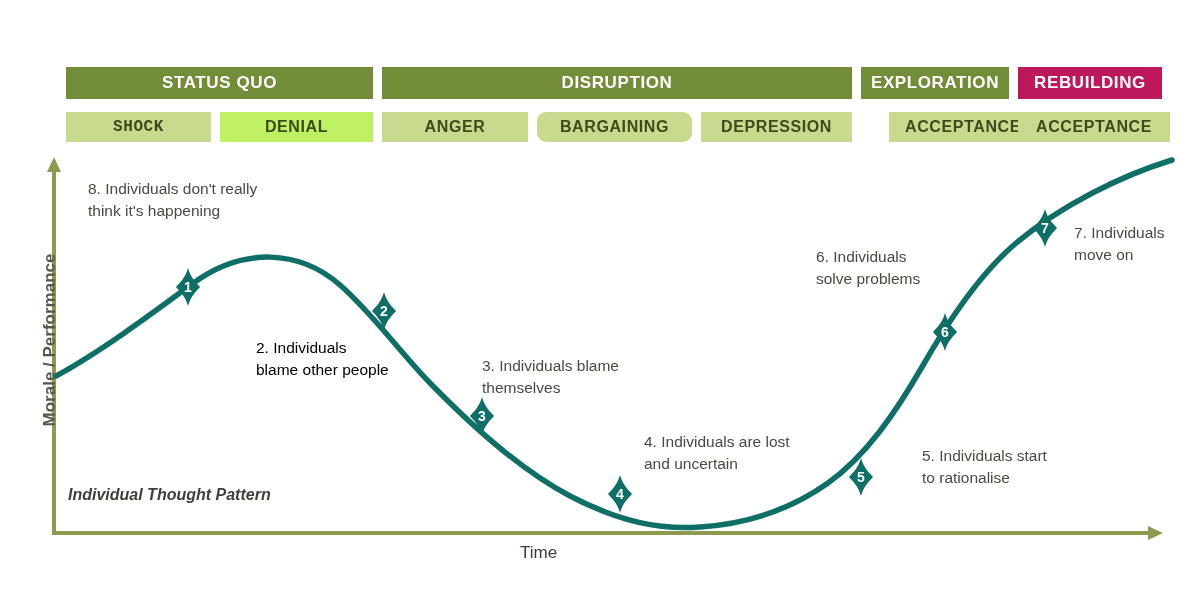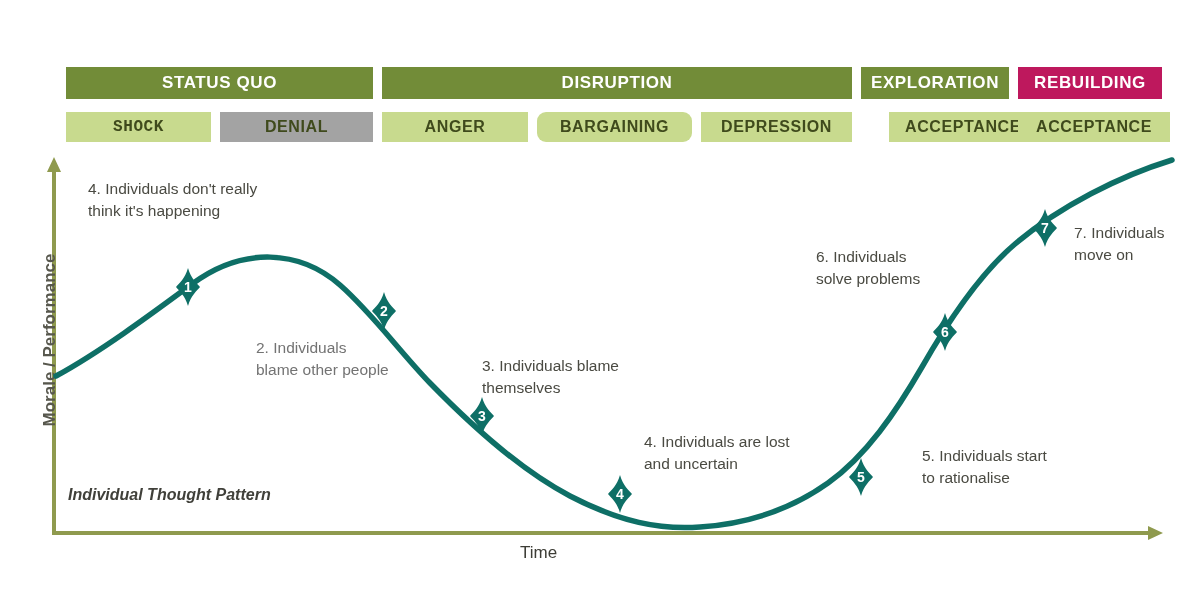--- a/index.html
+++ b/index.html
@@ -102,21 +102,21 @@
       </div>
       <div class="bar bar-phase" style="left: 1018px; width: 144px; background: #be185d;">
         <span>REBUILDING</span>
       </div>
     </div>
 
   <div id="stage-bars">
       <div class="bar bar-stage" style="left: 66px; width: 145px; background: rgb(200, 218, 142); font-family: Liberation Mono, monospace;">
         <span>SHOCK</span>
       </div>
-      <div class="bar bar-stage" style="left: 220px; width: 153px; background: #a3a3a3;">
+      <div class="bar bar-stage" style="left: 220px; width: 153px; background: #bef264;">
         <span>DENIAL</span>
       </div>
       <div class="bar bar-stage" style="left: 382px; width: 146px; background: rgb(200, 218, 142);">
         <span>ANGER</span>
       </div>
       <div class="bar bar-stage" style="left: 537px; width: 155px; background: rgb(200, 218, 142); border-radius: 9px;">
         <span>BARGAINING</span>
       </div>
       <div class="bar bar-stage" style="left: 701px; width: 151px; background: rgb(200, 218, 142);">
         <span>DEPRESSION</span>
@@ -160,23 +160,23 @@
         </svg><span class="num">5</span></div>
       <div class="marker" style="left: 932px; top: 313px;"><svg width="26" height="38" viewBox="0 0 26 38">
           <path d="M13 0 C16 11 22 15 25 19 C22 23 16 27 13 38 C10 27 4 23 1 19 C4 15 10 11 13 0 Z" fill="#0e6f66"></path>
         </svg><span class="num">6</span></div>
       <div class="marker" style="left: 1032px; top: 209px;"><svg width="26" height="38" viewBox="0 0 26 38">
           <path d="M13 0 C16 11 22 15 25 19 C22 23 16 27 13 38 C10 27 4 23 1 19 C4 15 10 11 13 0 Z" fill="#0e6f66"></path>
         </svg><span class="num">7</span></div>
     </div>
 
   <div id="notes">
-      <div class="note" style="left: 88px; top: 178px; color: rgb(74, 74, 66);">4. Individuals don't really
+      <div class="note" style="left: 88px; top: 178px; color: rgb(74, 74, 66);">8. Individuals don't really
 think it's happening</div>
-      <div class="note" style="left: 256px; top: 337px; color: #737373;">2. Individuals
+      <div class="note" style="left: 256px; top: 337px; color: #000000;">2. Individuals
 blame other people</div>
       <div class="note" style="left: 482px; top: 310px; color: rgb(74, 74, 66); margin-top: 45px;">3. Individuals blame
 themselves</div>
       <div class="note" style="left: 644px; top: 431px; color: rgb(74, 74, 66);">4. Individuals are lost
 and uncertain</div>
       <div class="note" style="left: 922px; top: 445px; color: rgb(74, 74, 66);">5. Individuals start
 to rationalise</div>
       <div class="note" style="left: 816px; top: 246px; color: rgb(74, 74, 66);">6. Individuals
 solve problems</div>
       <div class="note" style="left: 1074px; top: 222px; color: rgb(74, 74, 66);">7. Individuals

